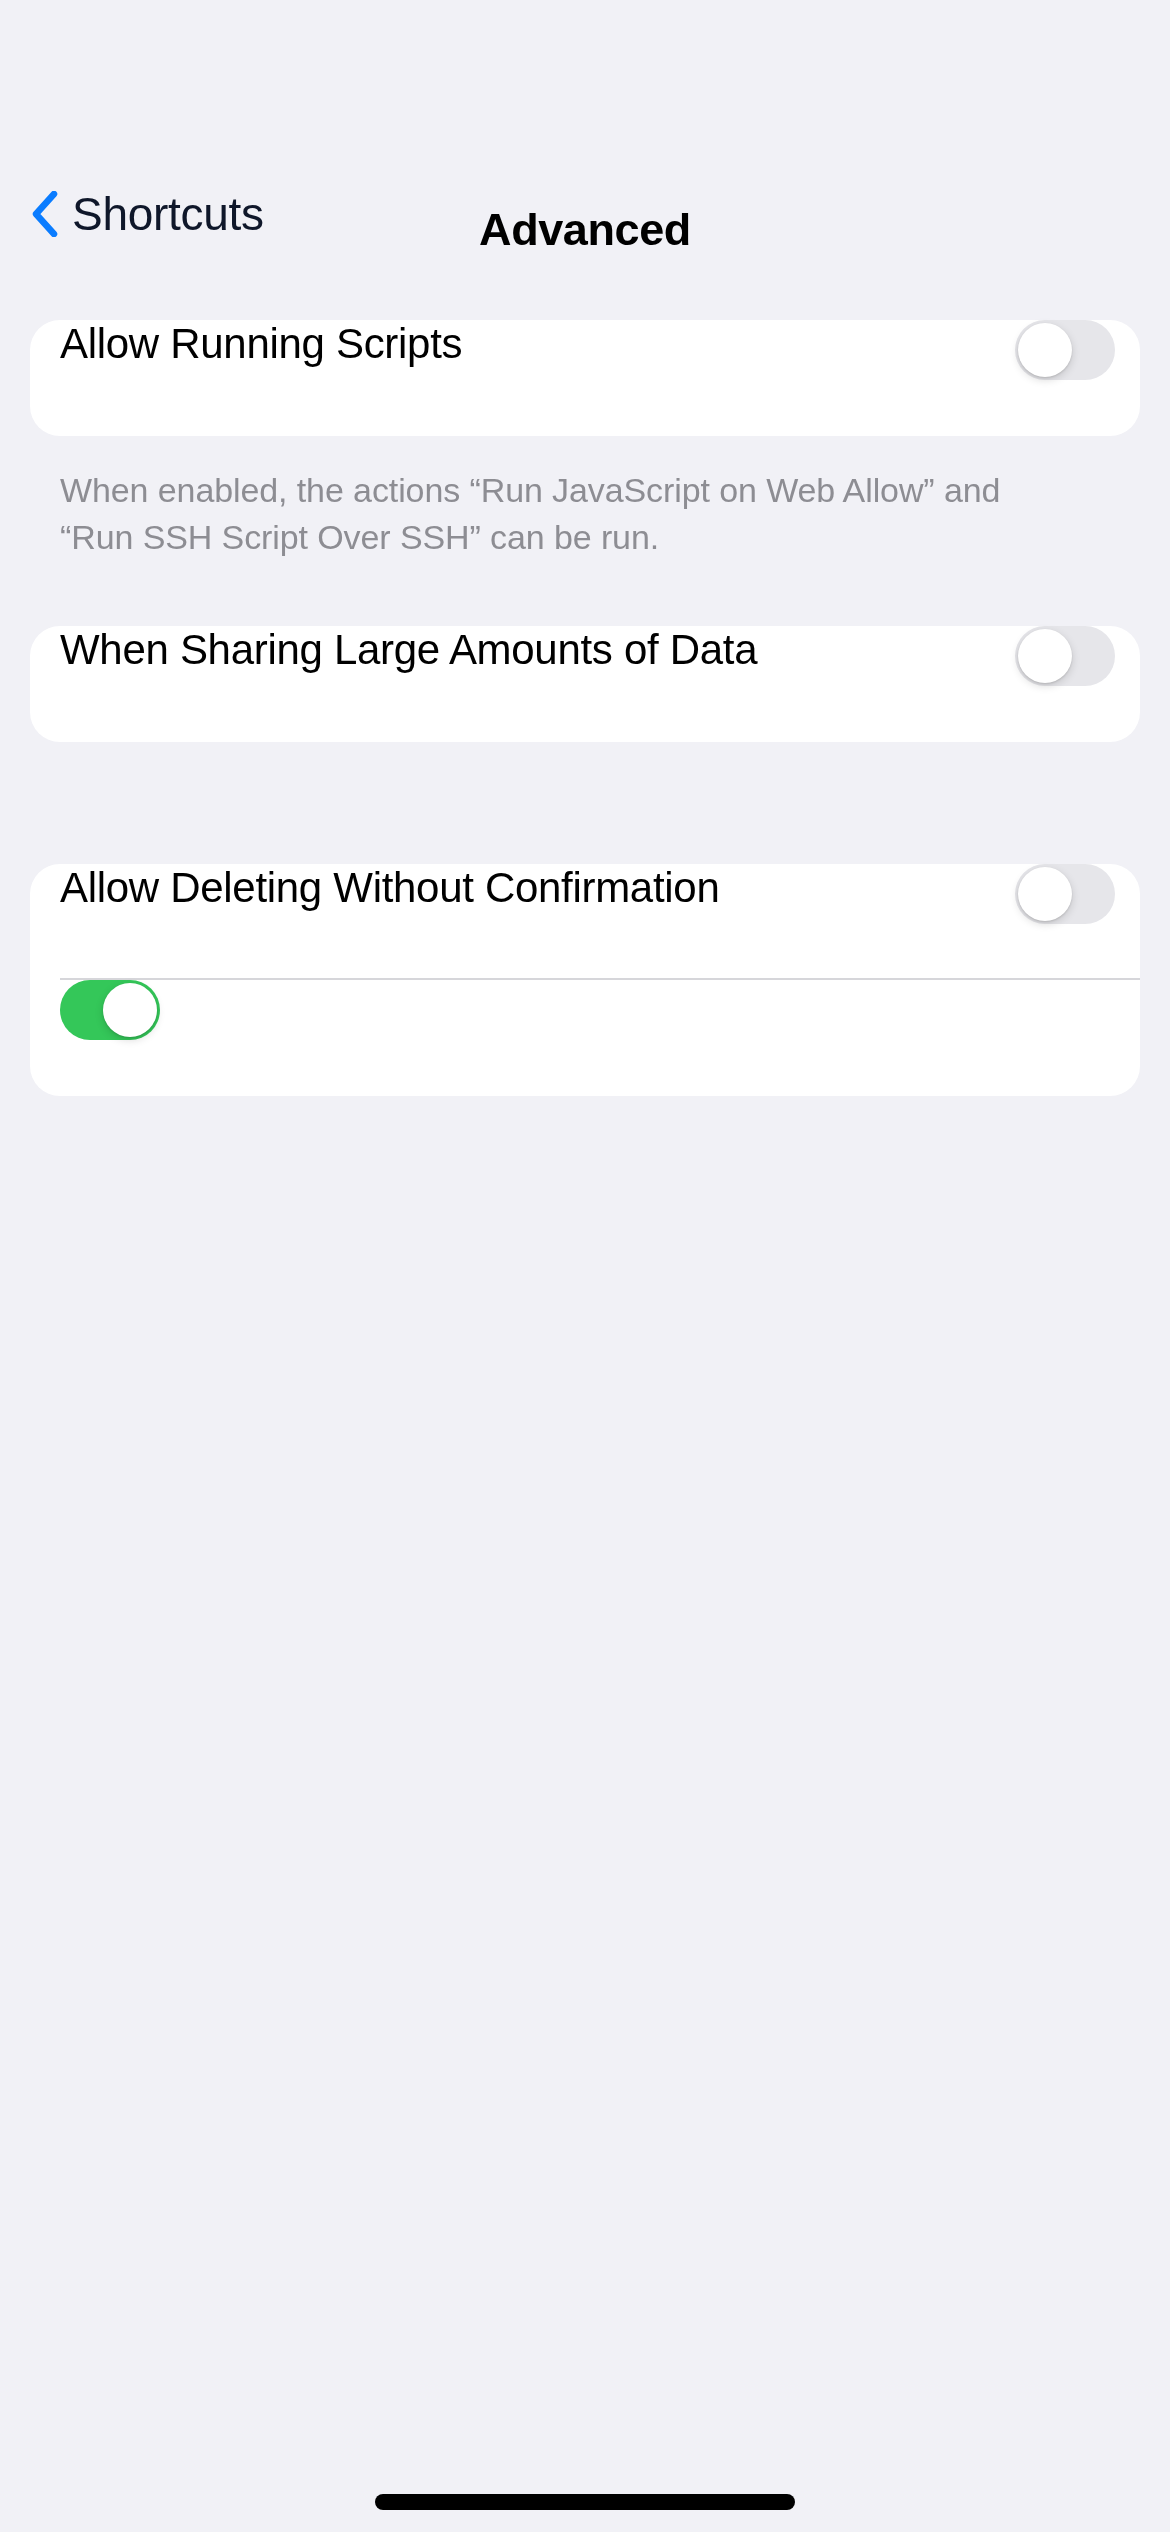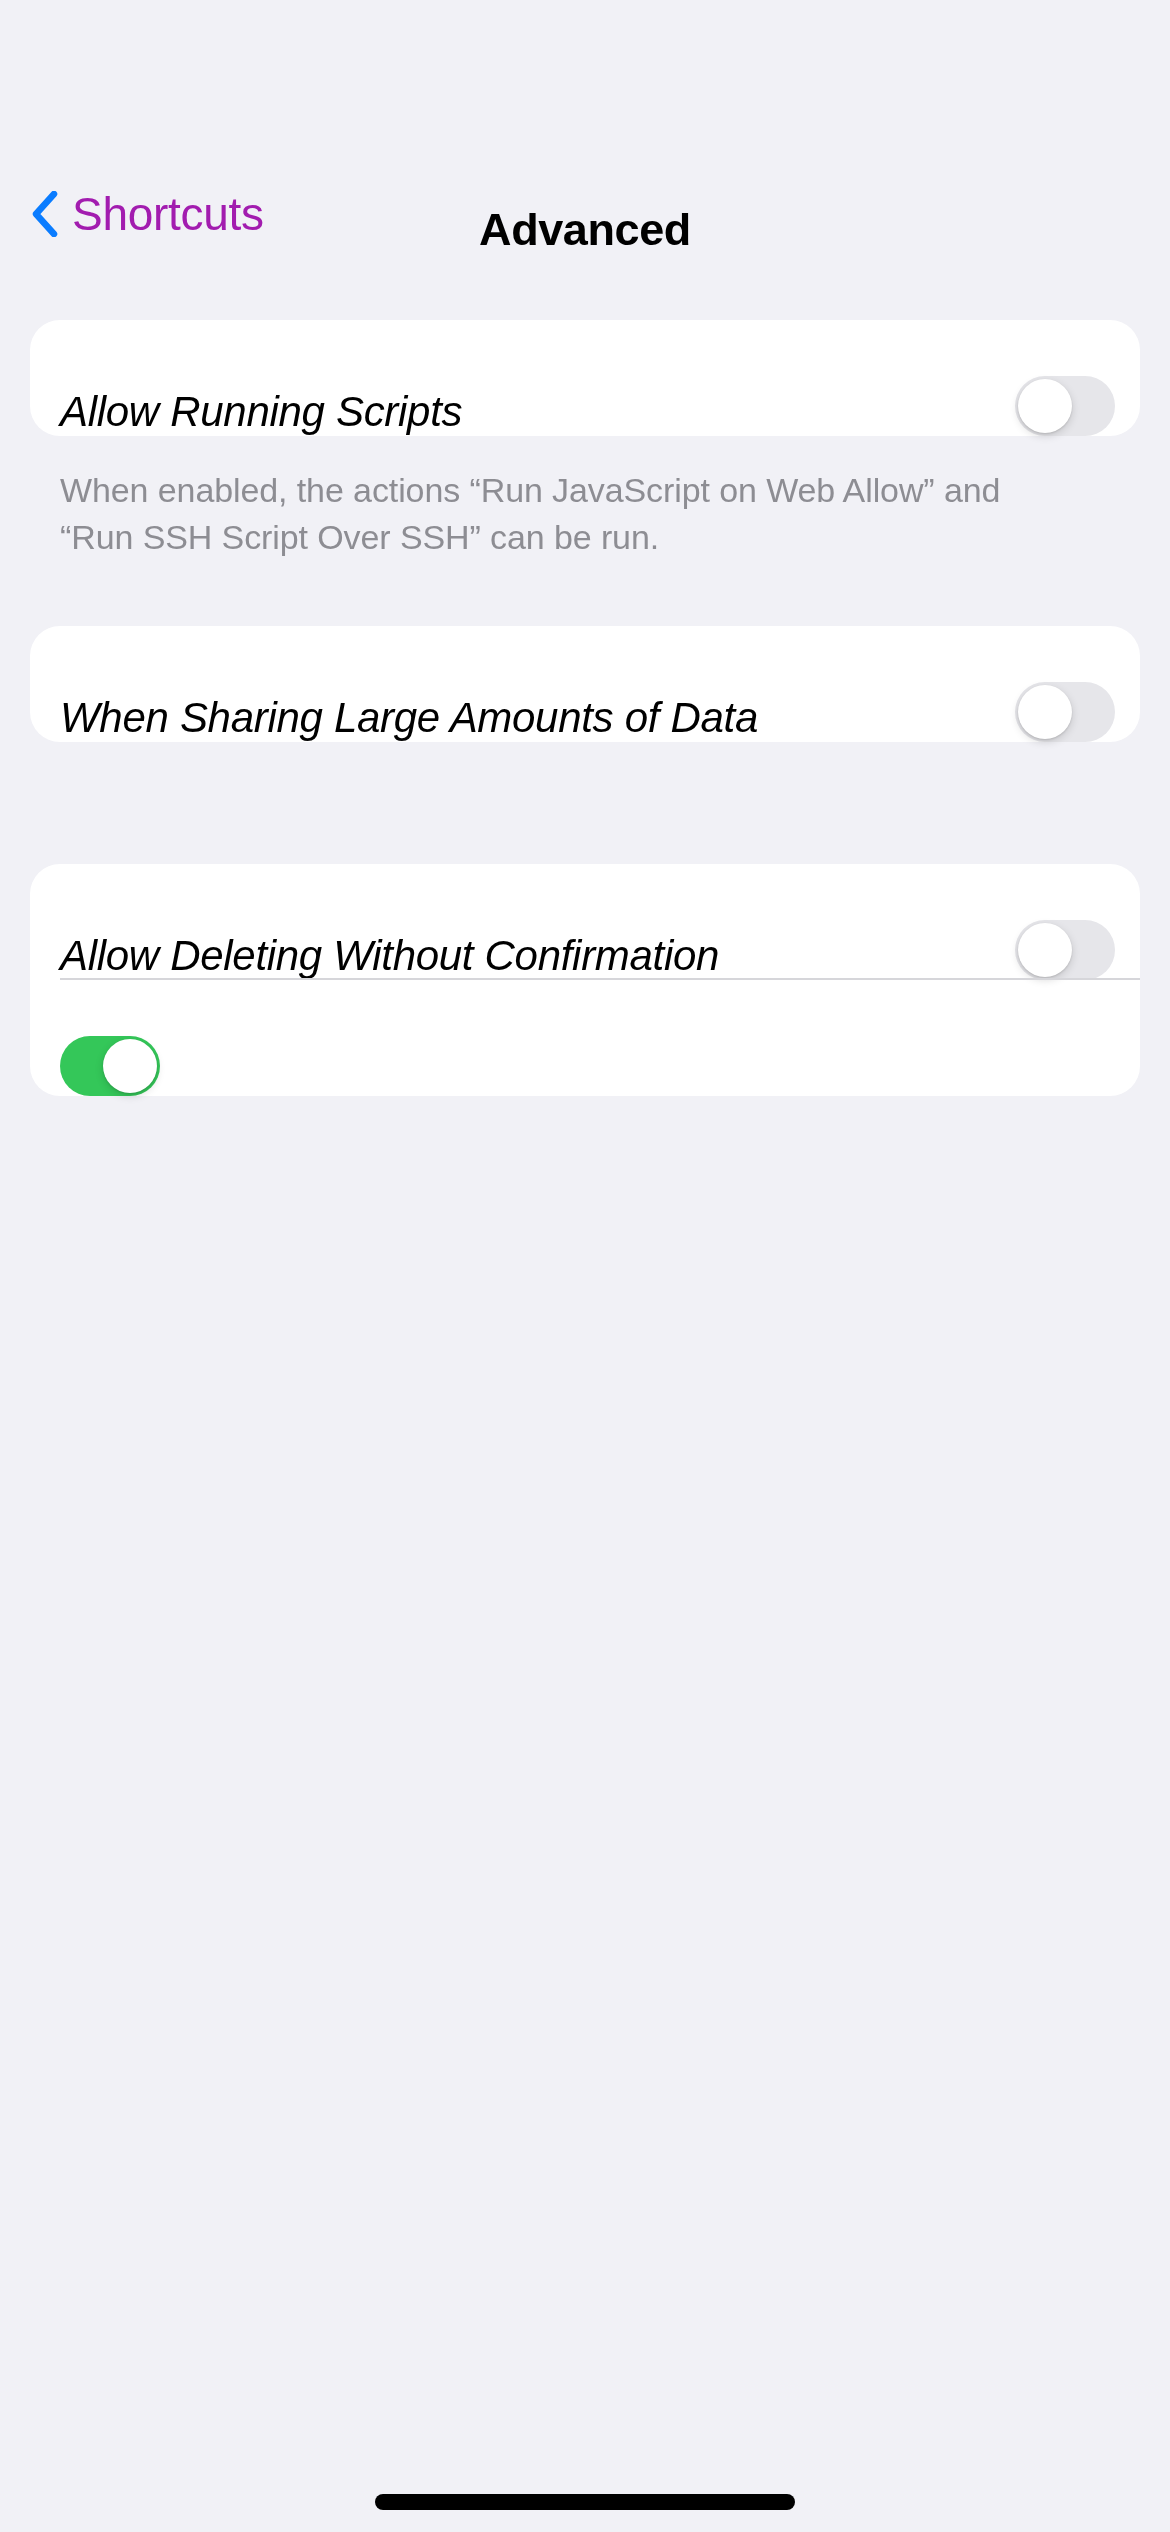--- a/index.html
+++ b/index.html
@@ -81,21 +81,21 @@
   }
   .nav-back {
     position:absolute; left:30px; top:0;
     height:92px;
     display:flex; align-items:center; gap:14px;
     cursor:pointer;
   }
   .chev { width:28px; height:46px; display:block; }
   .nav-back-label {
     font-size:46px;
-    color:#a21caf;
+    color:#0f172a;
     letter-spacing:-0.3px;
     line-height:46px;
   }
   .nav-title {
     position:absolute; left:0; top:16px;
     width:1170px; height:92px;
     display:flex; align-items:center; justify-content:center;
     font-size:45px; font-weight:700;
     color:#000; letter-spacing:-0.4px;
   }
@@ -105,22 +105,22 @@
 
   .group {
     position:absolute;
     left:30px; width:1110px;
     background:#ffffff;
     border-radius:30px;
   }
   .row {
     position:relative;
     height:90px;
-    display:flex; align-items:flex-end;
-    padding-left:30px; padding-right:25px;font-style:italic;
+    display:flex; align-items:flex-start;
+    padding-left:30px; padding-right:25px;
   }
   .row-label {
     font-size:42px;
     color:#000;
     letter-spacing:-0.3px;
     line-height:48px;
     flex:1;
   }
   .divider {
     position:absolute;

